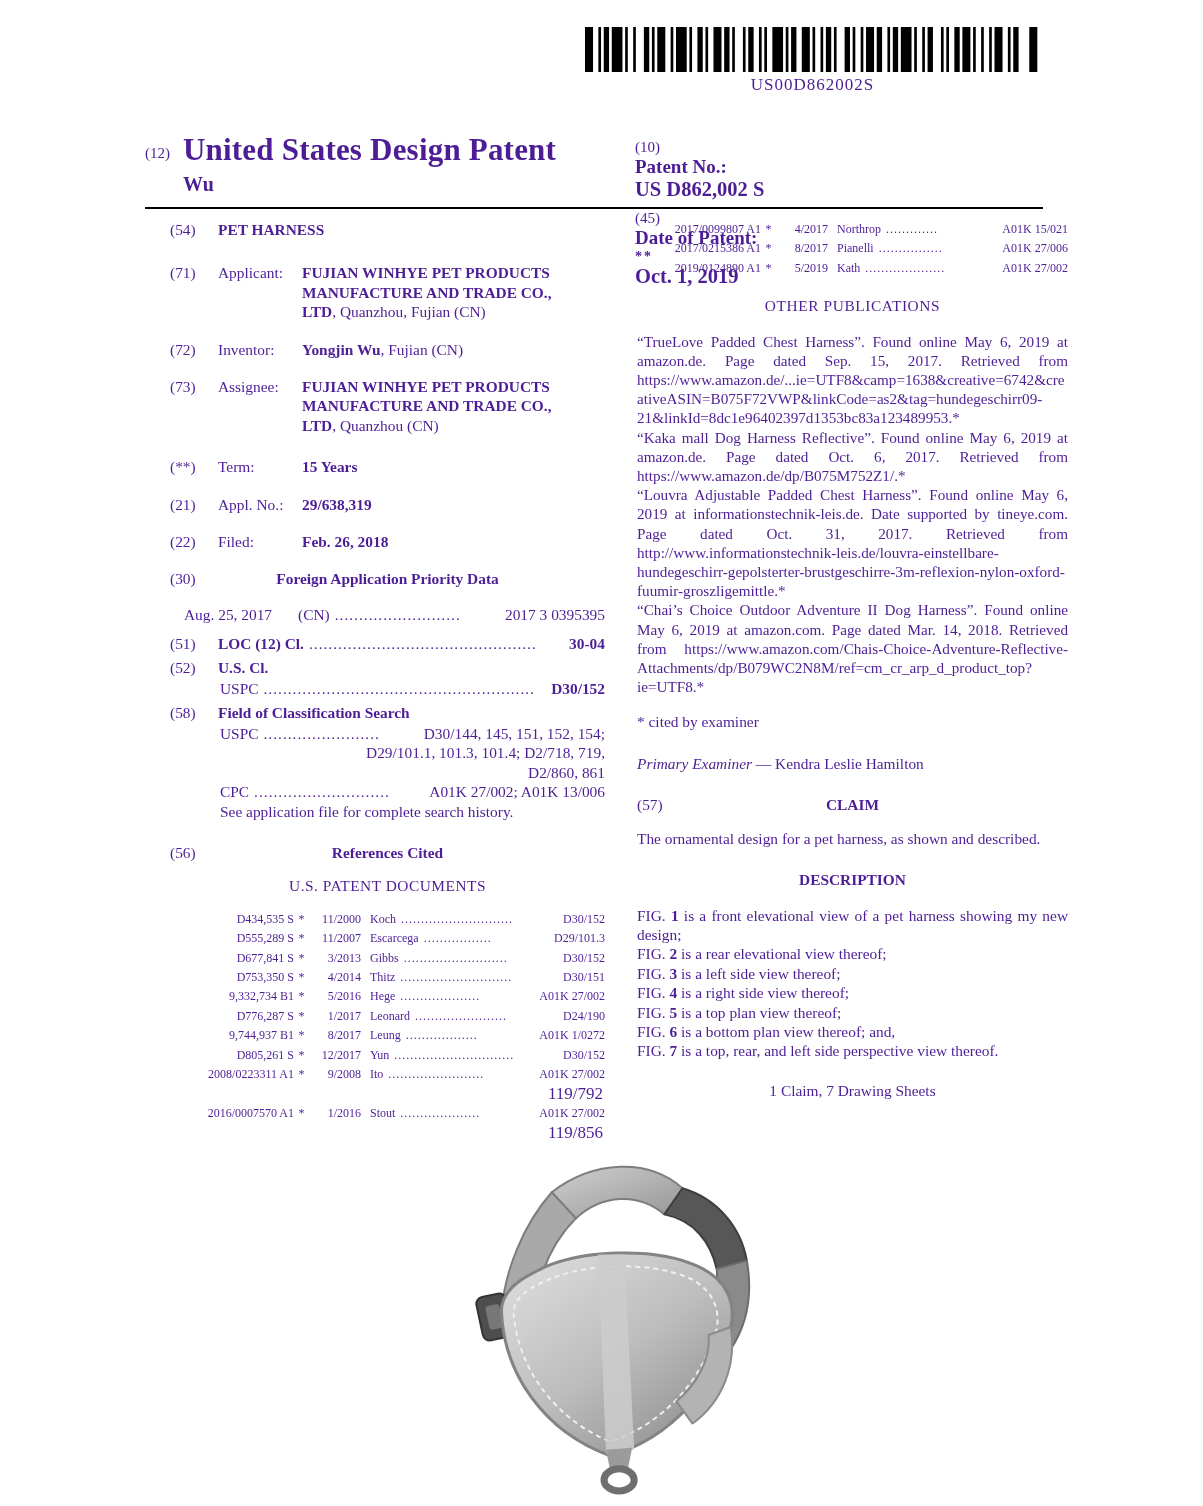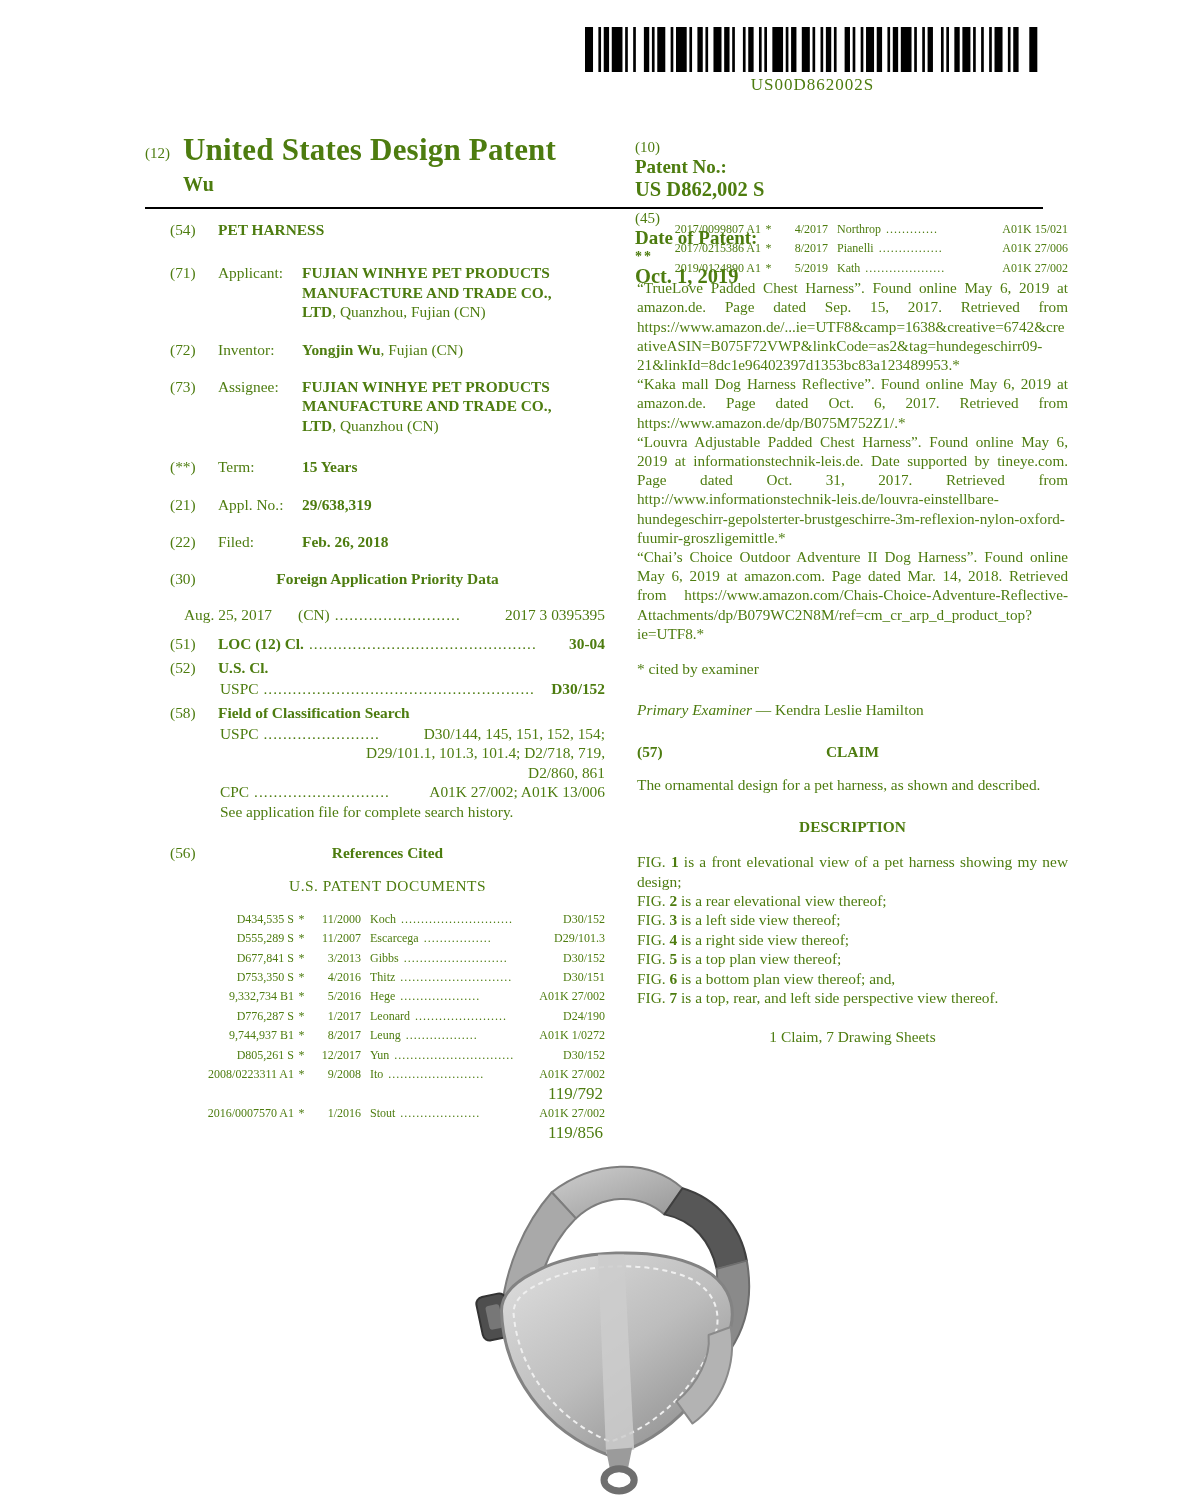--- a/index.html
+++ b/index.html
@@ -1,19 +1,19 @@
 <!DOCTYPE html>
 <html><head>
 <meta charset="utf-8">
 <style>
   * { margin:0; padding:0; box-sizing:border-box; }
   html,body { background:#ffffff; }
   .page {
     position:relative; width:1203px; height:1506px; background:#fff;
-    font-family:"Liberation Serif", serif; color:#4d7c0f; overflow:hidden;
+    font-family:"Liberation Serif", serif; color:#4c1d95; overflow:hidden;
   }
   .b { font-weight:bold; }
   .i { font-style:italic; }
 
   
   .barcode-wrap { position:absolute; left:585px; top:27px; width:455px; text-align:center; }
   .barcode-svg { display:block; width:455px; height:45px; }
   .barcode-text { margin-top:3px; font-size:17px; letter-spacing:1px; }
 
   
@@ -237,21 +237,21 @@
             <span class="rc-num">D677,841 S</span>
             <span class="rc-star">*</span>
             <span class="rc-date">3/2013</span>
             <span class="rc-name">Gibbs</span>
             <span class="rc-leader">..........................</span>
             <span class="rc-cls">D30/152</span>
           </div>
         <div class="ref-row">
             <span class="rc-num">D753,350 S</span>
             <span class="rc-star">*</span>
-            <span class="rc-date">4/2016</span>
+            <span class="rc-date">4/2014</span>
             <span class="rc-name">Thitz</span>
             <span class="rc-leader">............................</span>
             <span class="rc-cls">D30/151</span>
           </div>
         <div class="ref-row">
             <span class="rc-num">9,332,734 B1</span>
             <span class="rc-star">*</span>
             <span class="rc-date">5/2016</span>
             <span class="rc-name">Hege</span>
             <span class="rc-leader">....................</span>
@@ -325,35 +325,36 @@
         <div class="ref-row">
             <span class="rc-num">2019/0124890 A1</span>
             <span class="rc-star">*</span>
             <span class="rc-date">5/2019</span>
             <span class="rc-name">Kath</span>
             <span class="rc-leader">....................</span>
             <span class="rc-cls">A01K 27/002</span>
           </div>
       </div>
 
+      <div class="pubs-heading">OTHER PUBLICATIONS</div>
 
       <p class="pub-p">“TrueLove Padded Chest Harness”. Found online May 6, 2019 at amazon.de. Page dated Sep. 15, 2017. Retrieved from https://www.amazon.de/...ie=UTF8&amp;camp=1638&amp;creative=6742&amp;creativeASIN=B075F72VWP&amp;linkCode=as2&amp;tag=hundegeschirr09-21&amp;linkId=8dc1e96402397d1353bc83a123489953.*</p>
       <p class="pub-p">“Kaka mall Dog Harness Reflective”. Found online May 6, 2019 at amazon.de. Page dated Oct. 6, 2017. Retrieved from https://www.amazon.de/dp/B075M752Z1/.*</p>
       <p class="pub-p">“Louvra Adjustable Padded Chest Harness”. Found online May 6, 2019 at informationstechnik-leis.de. Date supported by tineye.com. Page dated Oct. 31, 2017. Retrieved from http://www.informationstechnik-leis.de/louvra-einstellbare-hundegeschirr-gepolsterter-brustgeschirre-3m-reflexion-nylon-oxford-fuumir-groszligemittle.*</p>
       <p class="pub-p">“Chai’s Choice Outdoor Adventure II Dog Harness”. Found online May 6, 2019 at amazon.com. Page dated Mar. 14, 2018. Retrieved from https://www.amazon.com/Chais-Choice-Adventure-Reflective-Attachments/dp/B079WC2N8M/ref=cm_cr_arp_d_product_top?ie=UTF8.*</p>
 
       <div class="cited">* cited by examiner</div>
 
       <div class="examiner">
         <span class="i">Primary Examiner</span>
         <span>— Kendra Leslie Hamilton</span>
       </div>
 
       <div class="sec-head b mb14">
-        <span class="abs-num" style="font-weight:bold">(57)</span>
+        <span class="abs-num" style="font-weight:normal">(57)</span>
         <span>CLAIM</span>
       </div>
       <p class="claim-text mb22">The ornamental design for a pet harness, as shown and described.</p>
 
       <div class="sec-head b mb16">
         <span>DESCRIPTION</span>
       </div>
 
       <div>
         <p class="fig-p"><span>FIG.</span> <span class="b">1</span> <span>is a front elevational view of a pet harness showing my new design;</span></p>

